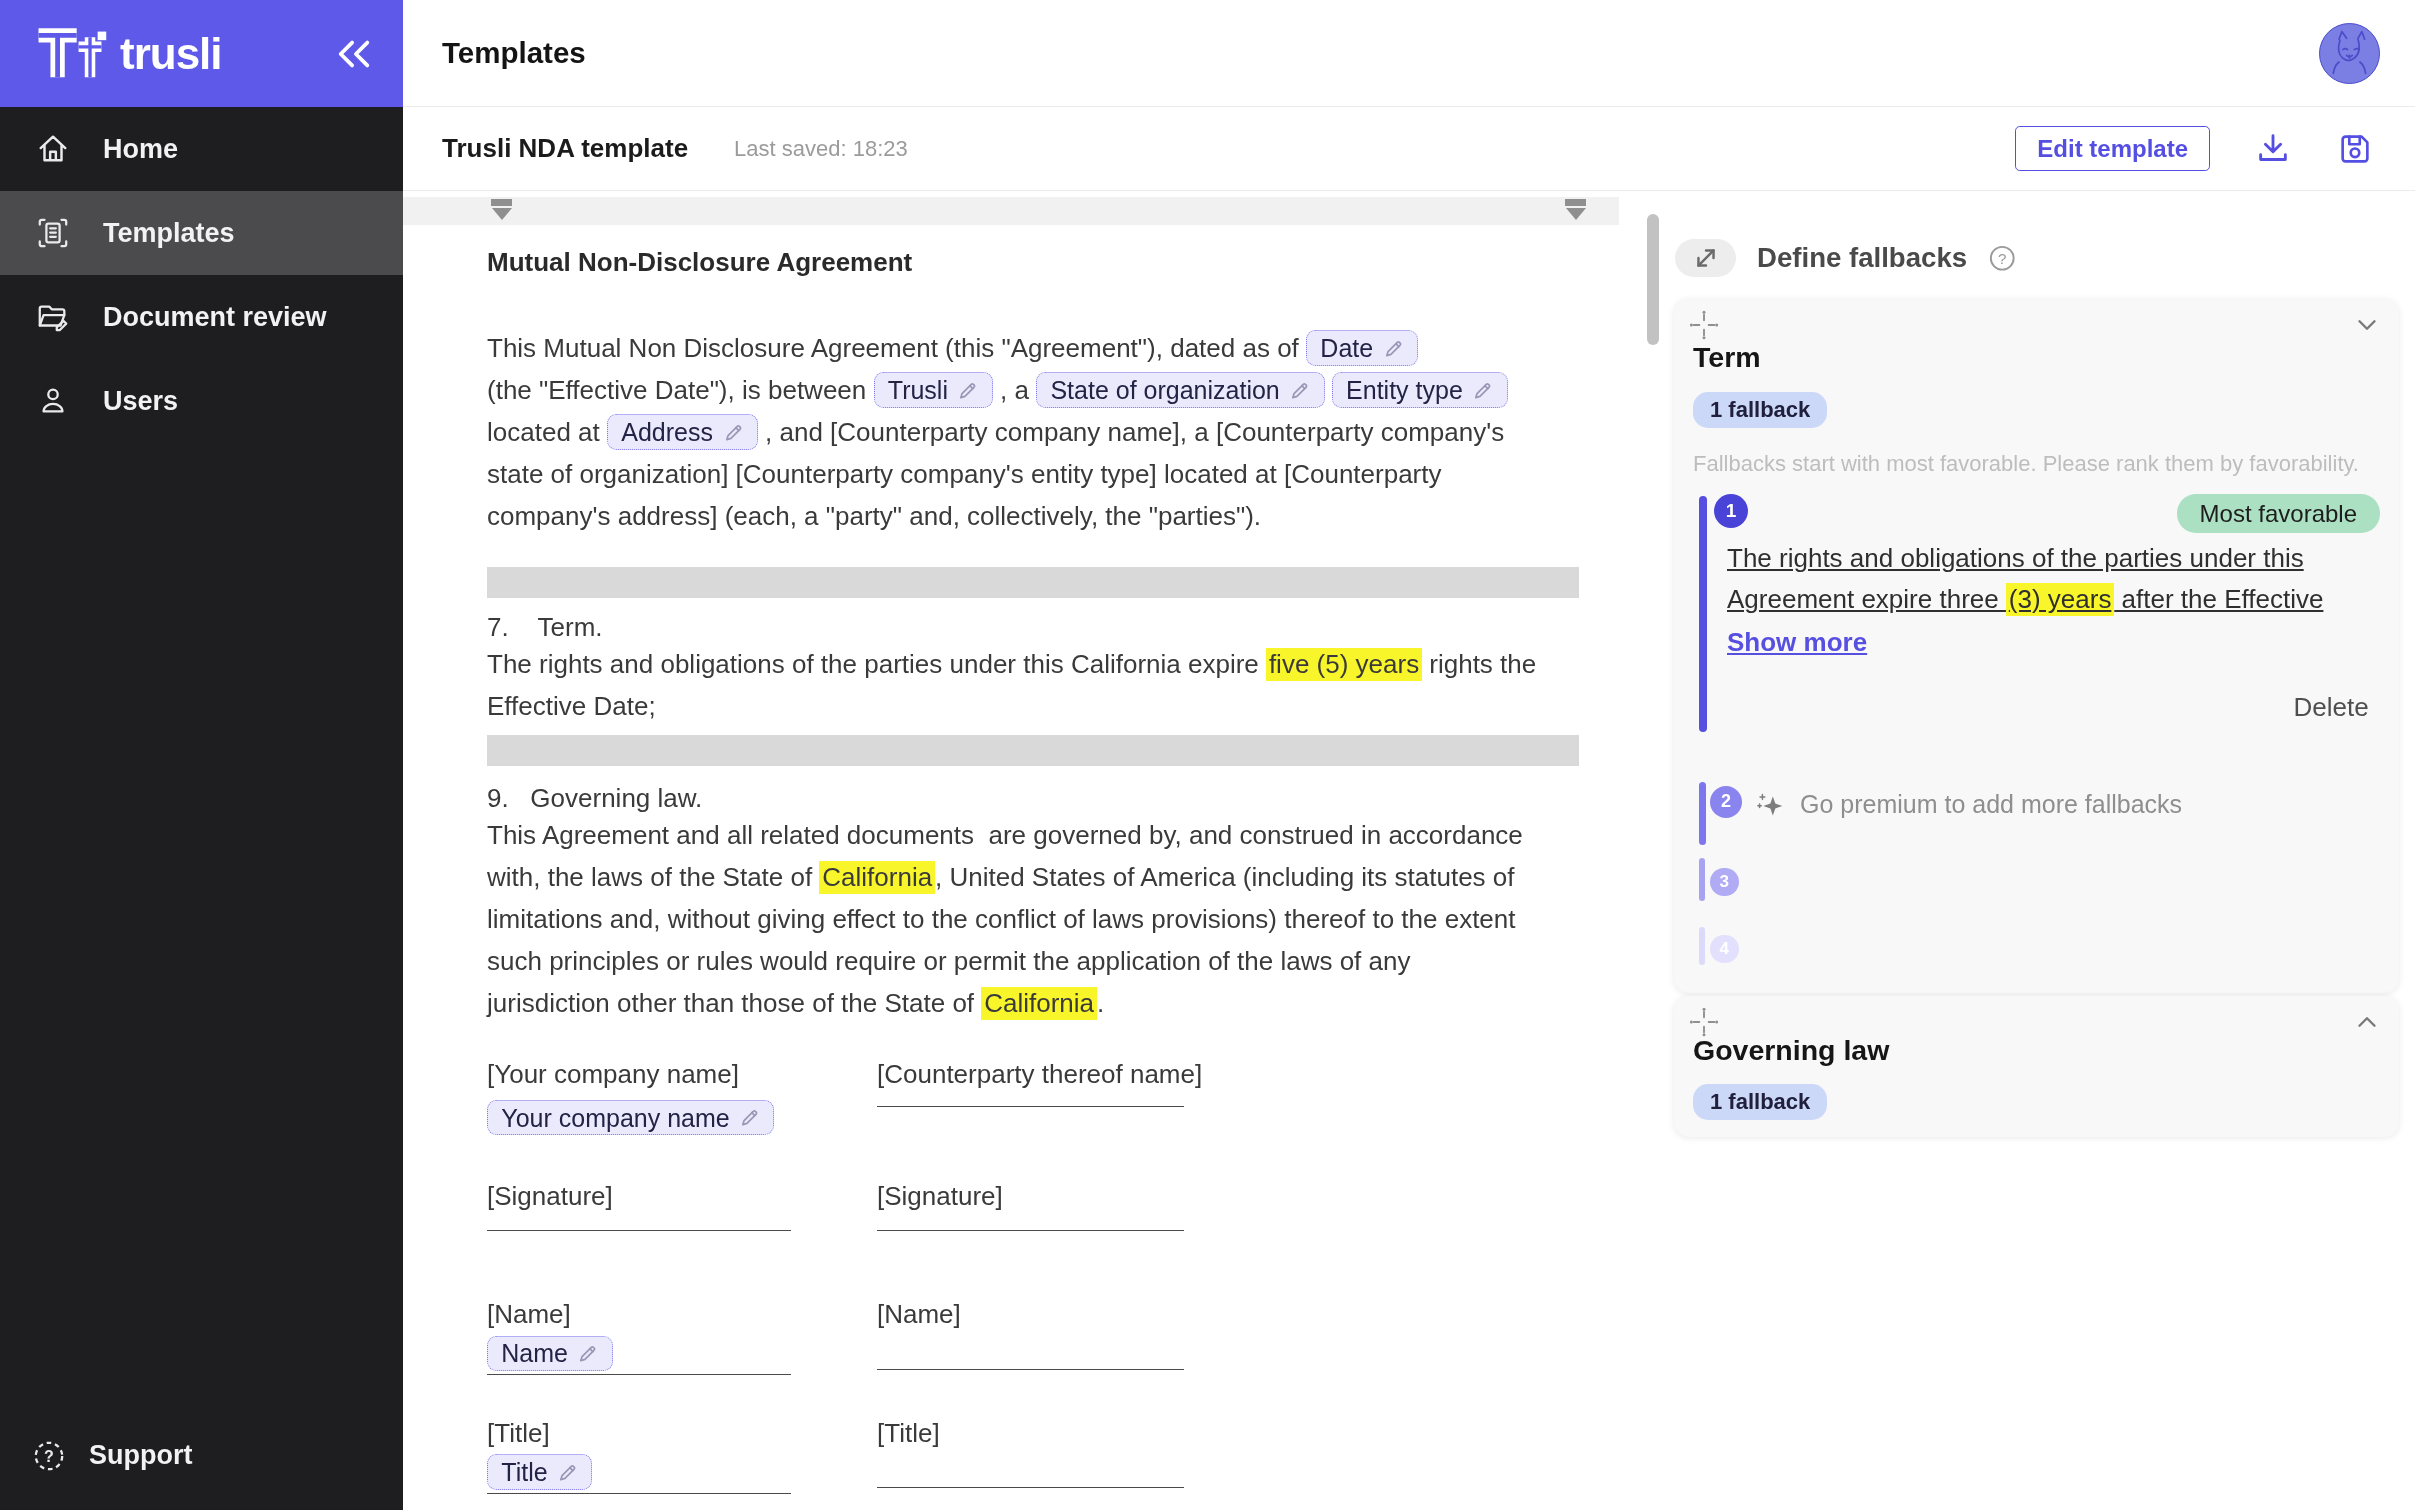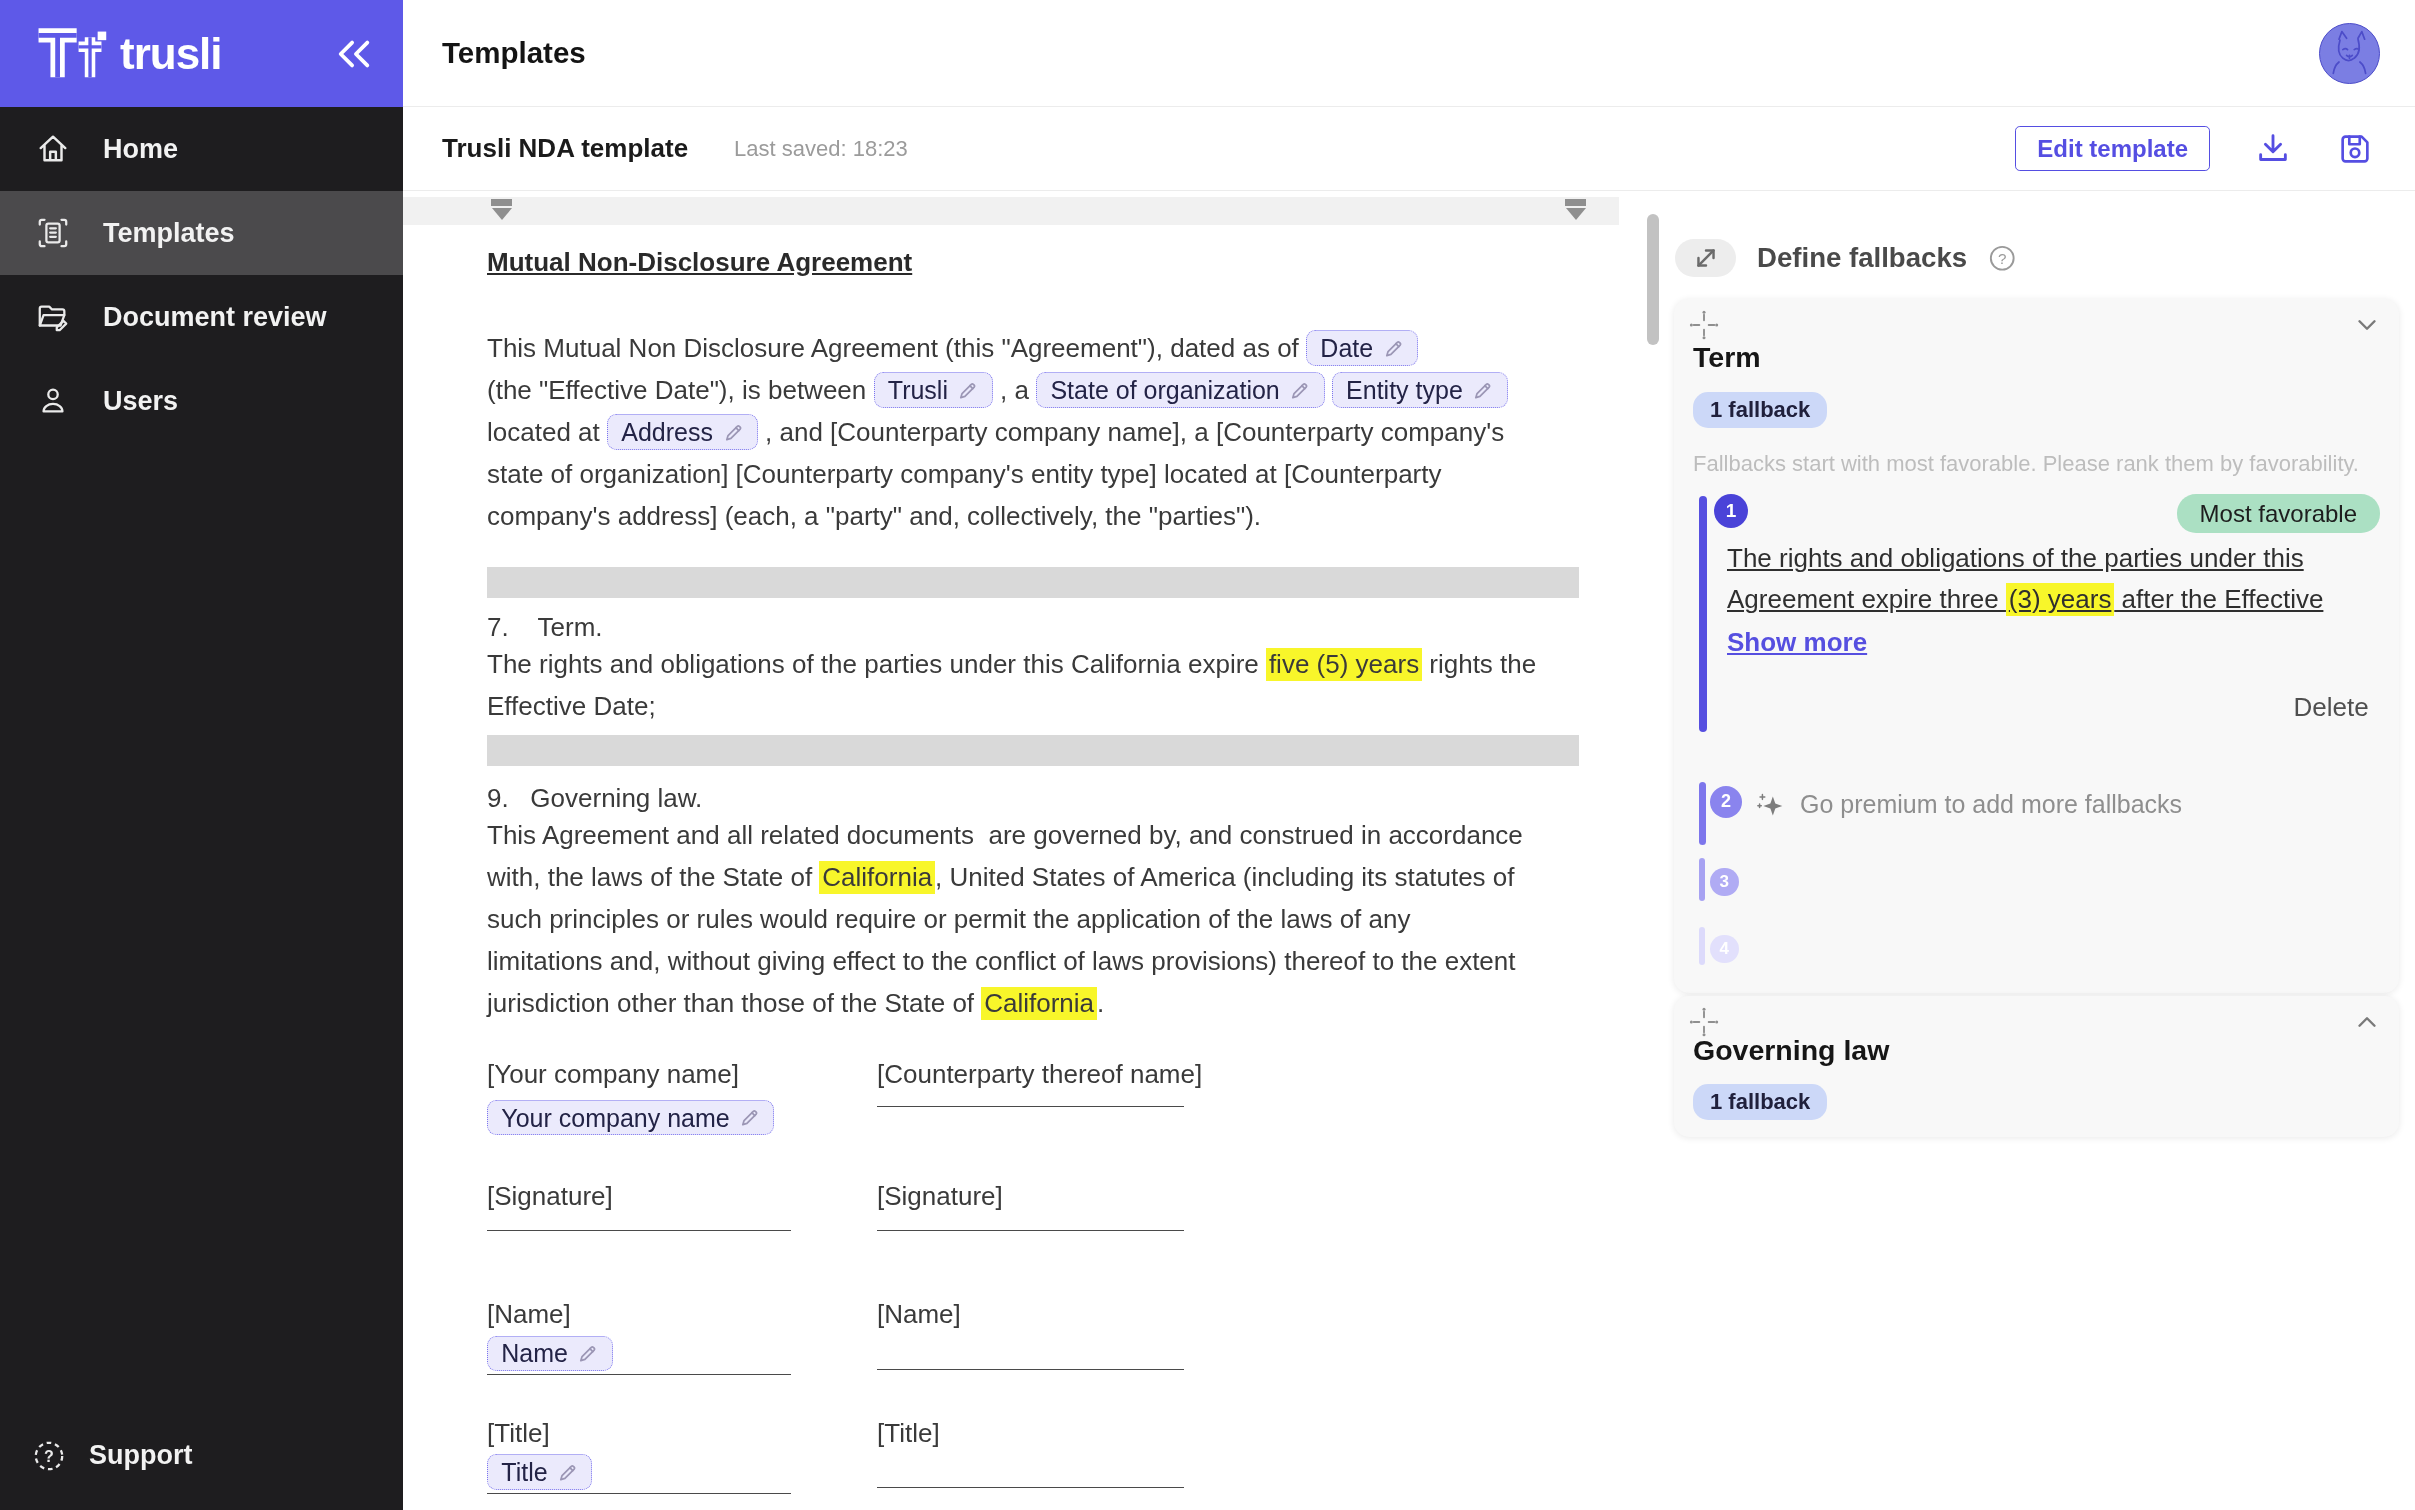--- a/index.html
+++ b/index.html
@@ -44,21 +44,21 @@
   .ruler { position:absolute; left:0; top:5.7px; width:1216px; height:28.5px; background:#f1f1f1; }
   .marker { position:absolute; top:1.9px; width:23px; cursor:pointer; }
   .marker .mbar { width:21px; height:7.6px; background:#8f8f8f; margin:0 auto; }
   .marker .mtri { width:0; height:0; margin:1.9px auto 0; border-left:10.5px solid transparent;
                   border-right:10.5px solid transparent; border-top:12.4px solid #8f8f8f; }
   .vscroll { position:absolute; left:1244px; top:23px; width:12.4px; height:131px;
              background:#c2c2c2; border-radius:6.7px; cursor:pointer; }
 
   
   .doc { position:absolute; left:84px; top:55px; width:1103px; color:#3a3a3a; font-size:26px; }
-  .doc-title { font-weight:bold; color:#2a2a2a; margin-bottom:49px;text-decoration:underline; }
+  .doc-title { font-weight:bold; color:#2a2a2a; margin-bottom:49px; }
   .docline { height:42px; display:flex; align-items:center; white-space:pre; }
   .chip { display:inline-flex; align-items:center; gap:9.5px; padding:1.9px 13.3px;
           background:var(--chipbg,#ebeafc); border:1.9px dotted var(--chipborder,#7b74ee);
           border-radius:9.5px; color:#232346; font-size:25px; cursor:pointer; line-height:1.2; }
   .chip svg { display:block; }
   .hl { background:var(--highlight,#f8f62a); padding:1px 2.9px; }
   .graybar { width:1092px; height:31px; background:var(--graybar,#d9d9d9); }
   .bar1m { margin-top:30px; }
   .bar2m { margin-top:7.6px; }
   .secheading { margin-top:13.3px; height:32px; display:flex; align-items:center; white-space:pre; }
@@ -287,22 +287,22 @@
           <div class="docline"><span>The rights and obligations of the parties under this California expire </span><span class="hl">five (5) years</span><span> rights the</span></div>
           <div class="docline"><span>Effective Date;</span></div>
         </div>
 
       <div class="graybar bar2m"></div>
 
       <div class="secheading" style="margin-top:17px">9.&nbsp;&nbsp;&nbsp;Governing law.</div>
       <div>
           <div class="docline"><span>This Agreement and all related documents  are governed by, and construed in accordance</span></div>
           <div class="docline"><span>with, the laws of the State of </span><span class="hl">California</span><span>, United States of America (including its statutes of</span></div>
+          <div class="docline"><span>limitations and, without giving effect to the conflict of laws provisions) thereof to the extent</span></div>
           <div class="docline"><span>such principles or rules would require or permit the application of the laws of any</span></div>
-          <div class="docline"><span>limitations and, without giving effect to the conflict of laws provisions) thereof to the extent</span></div>
           <div class="docline"><span>jurisdiction other than those of the State of </span><span class="hl">California</span><span>.</span></div>
         </div>
 
       <div class="sigblock">
         <div class="sigrow">
           <div>
             <div class="siglabel">[Your company name]</div>
             <div class="chipline">
                 <span class="chip">
                   <span>Your company name</span>

